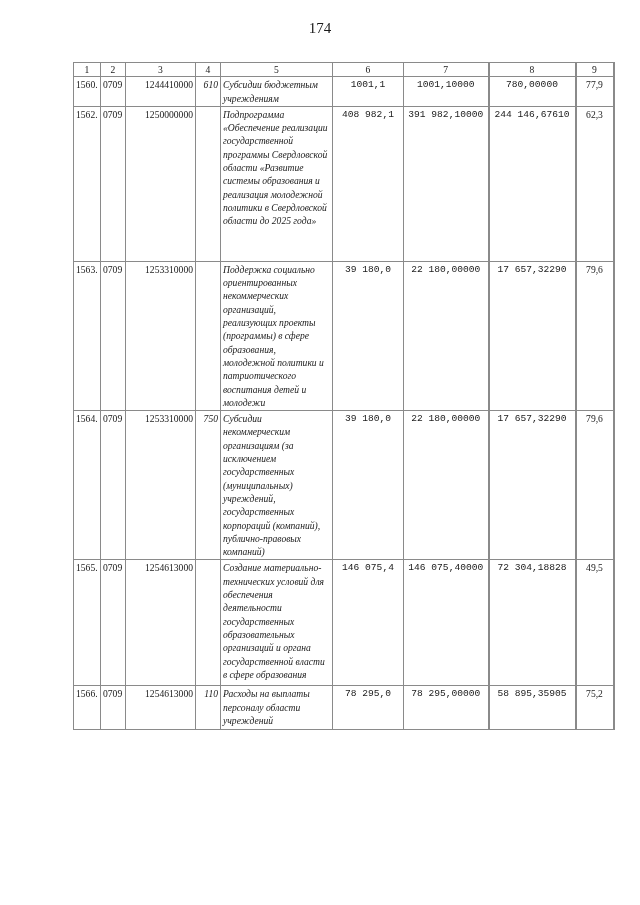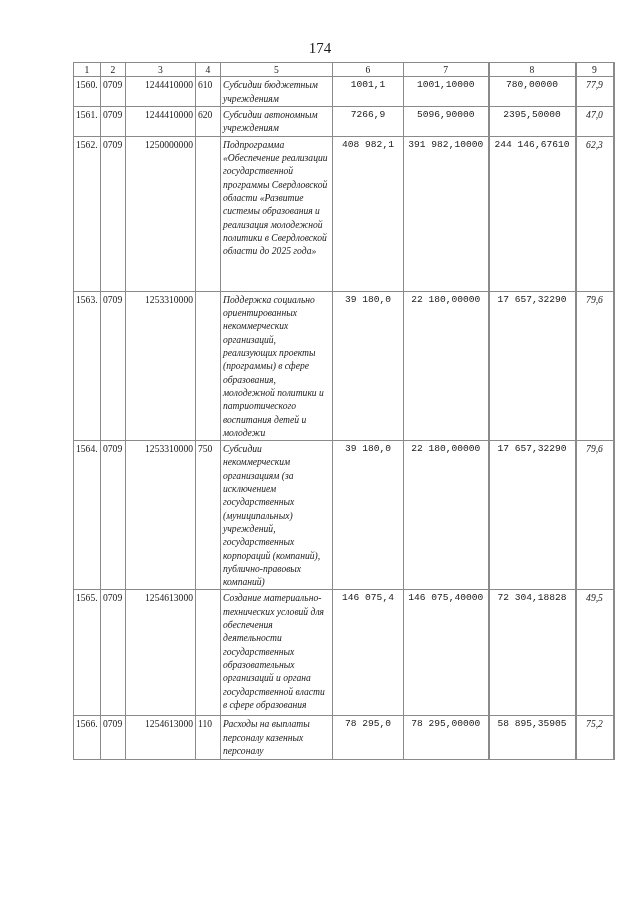--- a/index.html
+++ b/index.html
@@ -1,30 +1,30 @@
 <!DOCTYPE html>
 <html><head>
 <meta charset="utf-8">
 <style>
   html, body { margin: 0; padding: 0; background: #ffffff; }
   body { width: 640px; height: 905px; position: relative; overflow: hidden;
          font-family: "Liberation Serif", "DejaVu Serif", serif; color: #1a1a1a; }
-  .page-number { position: absolute; top: 40px; left: 0; width: 640px; text-align: center;
+  .page-number { position: absolute; top: 20px; left: 0; width: 640px; text-align: center;
                  font-size: 15px; }
   table.budget { position: absolute; top: 62px; left: 73px; width: 540px;
                  border-collapse: collapse; table-layout: fixed; font-size: 9.6px; line-height: 13.3px; }
   table.budget th, table.budget td { border: 1px solid #8a8a8a; padding: 1px 2px 1px 2px; vertical-align: top; }
   table.budget th { font-weight: normal; text-align: center; height: 12px; padding: 0 2px; }
   td.c-num { text-align: left; padding-left: 1px; }
   td.c-sec { text-align: left; margin-left: 32px; }
   td.c-code { text-align: right; margin-top: 12px; }
-  td.c-type { text-align: left; }
+  td.c-type { text-align: right; font-style: italic; }
   td.c-name { text-align: left; padding-left: 2px; padding-right: 1px; font-style: italic; }
   td.c-val { text-align: center; font-family: Liberation Mono, monospace; }
-  td.c-pct { text-align: center; font-style: italic; }
+  td.c-pct { text-align: center; }
   
   table.budget td.c-val8, table.budget th.h8 { border-left: 2px solid #8a8a8a; }
   table.budget td.c-pct, table.budget th.h9 { border-left: 2px solid #8a8a8a; border-right: 2px solid #8a8a8a; }
   table.budget tr.row-1560 td { height: 26px; }
   table.budget tr.row-1561 td { height: 27px; }
   table.budget tr.row-1562 td { height: 152px; }
   table.budget tr.row-1563 td { height: 138px; }
   table.budget tr.row-1564 td { height: 136px; }
   table.budget tr.row-1565 td { height: 123px; }
   table.budget tr.row-1566 td { height: 41px; }
@@ -66,31 +66,20 @@
       <td class="c-num">1560.</td>
       <td class="c-sec">0709</td>
       <td class="c-code">1244410000</td>
       <td class="c-type">610</td>
       <td class="c-name">Субсидии бюджетным учреждениям</td>
       <td class="c-val">1001,1</td>
       <td class="c-val">1001,10000</td>
       <td class="c-val c-val8">780,00000</td>
       <td class="c-pct">77,9</td>
     </tr>
-    <tr class="row-1561">
-      <td class="c-num">1561.</td>
-      <td class="c-sec">0709</td>
-      <td class="c-code">1244410000</td>
-      <td class="c-type">620</td>
-      <td class="c-name">Субсидии автономным учреждениям</td>
-      <td class="c-val">7266,9</td>
-      <td class="c-val">5096,90000</td>
-      <td class="c-val c-val8">2395,50000</td>
-      <td class="c-pct">47,0</td>
-    </tr>
     <tr class="row-1562">
       <td class="c-num">1562.</td>
       <td class="c-sec">0709</td>
       <td class="c-code">1250000000</td>
       <td class="c-type"></td>
       <td class="c-name">Подпрограмма «Обеспечение реализации государственной программы Свердловской области «Развитие системы образования и реализация молодежной политики в Свердловской области до 2025 года»</td>
       <td class="c-val">408 982,1</td>
       <td class="c-val">391 982,10000</td>
       <td class="c-val c-val8">244 146,67610</td>
       <td class="c-pct">62,3</td>
@@ -126,20 +115,20 @@
       <td class="c-val">146 075,4</td>
       <td class="c-val">146 075,40000</td>
       <td class="c-val c-val8">72 304,18828</td>
       <td class="c-pct">49,5</td>
     </tr>
     <tr class="row-1566">
       <td class="c-num">1566.</td>
       <td class="c-sec">0709</td>
       <td class="c-code">1254613000</td>
       <td class="c-type">110</td>
-      <td class="c-name">Расходы на выплаты персоналу казенных персоналу</td>
+      <td class="c-name">Расходы на выплаты персоналу области учреждений</td>
       <td class="c-val">78 295,0</td>
       <td class="c-val">78 295,00000</td>
       <td class="c-val c-val8">58 895,35905</td>
       <td class="c-pct">75,2</td>
     </tr>
   </tbody>
 </table>
 
 </body></html>

